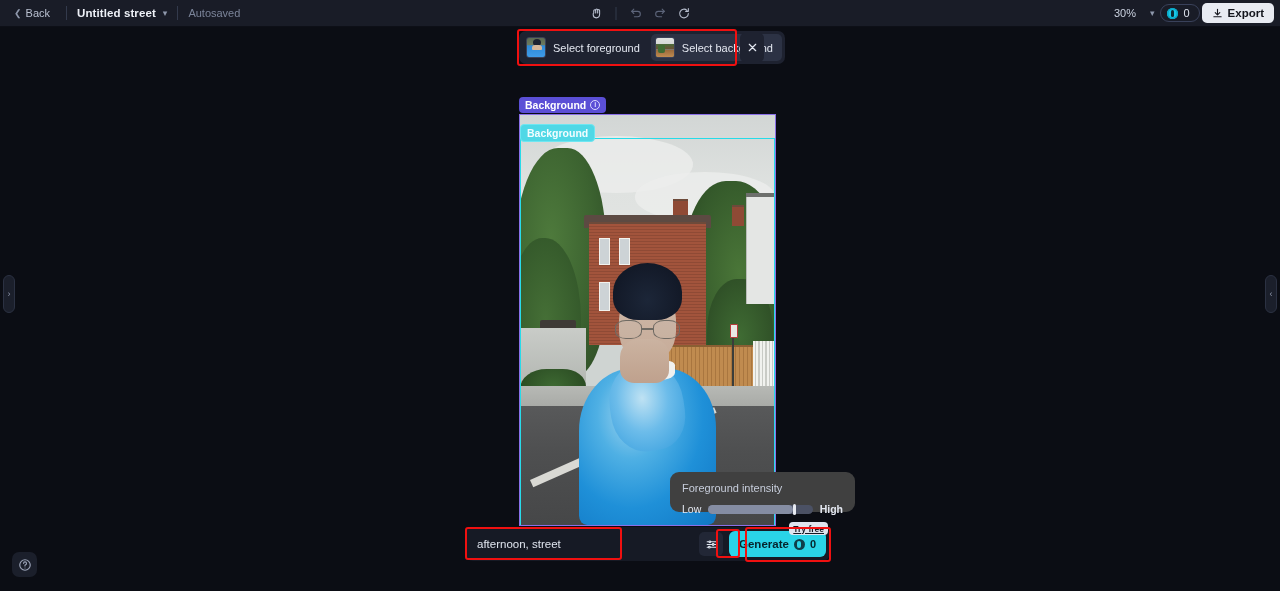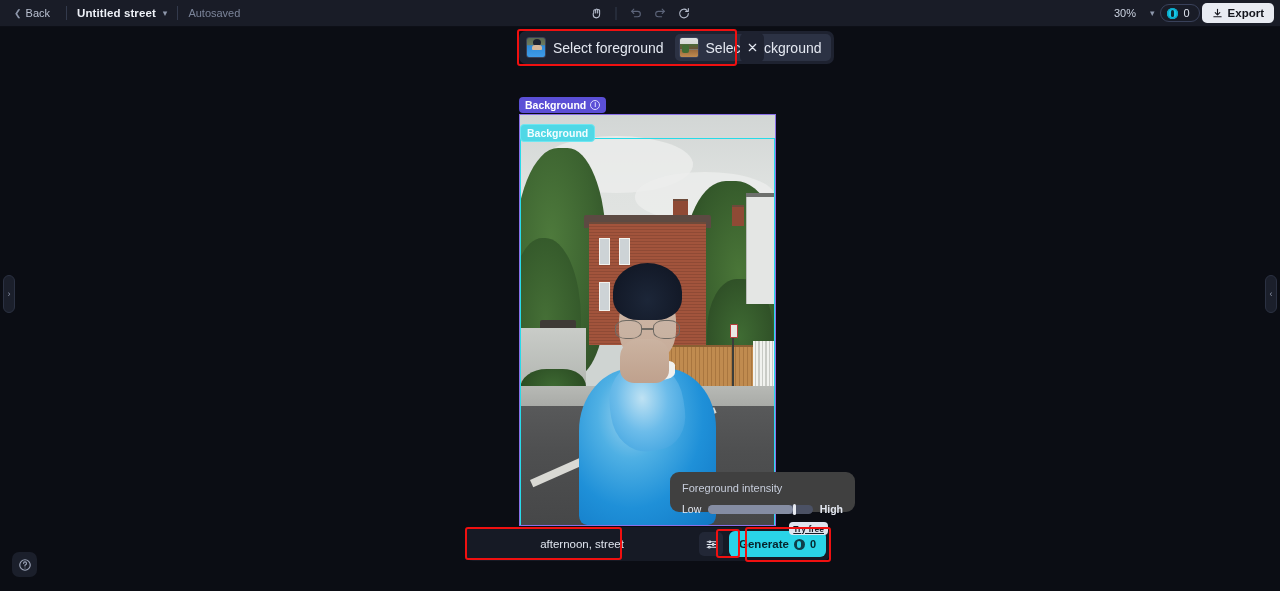--- a/index.html
+++ b/index.html
@@ -80,21 +80,21 @@
   }
   .sel-item {
     display: flex; align-items: center; gap: 7px;
     height: 27px; padding: 0 9px 0 4px; border-radius: 5px; cursor: pointer;
   }
   .sel-item.active { background: #2c3244; }
   .sel-thumb {
     width: 20px; height: 21px; border-radius: 3px; overflow: hidden;
     flex: 0 0 auto; position: relative; border: 1px solid #3a4157;
   }
-  .sel-label { font-size: 14px; color: #e4e8f1; white-space: nowrap; }
+  .sel-label { font-size: 11px; color: #e4e8f1; white-space: nowrap; }
   .sel-close {
     position: absolute; left: 740px; top: 33px;
     width: 24px; height: 29px; display: flex; align-items: center; justify-content: center;
     border-radius: 5px; cursor: pointer; background: #1e2230; z-index: 30;
   }
 
   
   .thumb-fg { background: linear-gradient(#5b6a52 0%, #6d7b60 38%, #2d89d8 40%, #3f9ce8 100%); }
   .thumb-fg::before {
     content:""; position:absolute; left:6px; top:1px; width:8px; height:7px;
@@ -283,21 +283,20 @@
   
   .prompt-bar {
     position:absolute; left:465px; top:527px; width:365px; height:34px;
     background:#161a25; border-radius:8px; z-index:28;
     display:flex; align-items:center;
   }
   .prompt-input {
     flex:1; height:100%; background:transparent; border:0; outline:none;
     color:#dfe4ee; font-size:11.5px; font-family:"Liberation Sans", sans-serif;
     padding:0 12px;
-    text-align:center;
   }
   .prompt-input::placeholder { color:#6e778c; }
   .settings-btn {
     width:24px; height:24px; margin-right:6px; border-radius:5px;
     background:#222736; display:flex; align-items:center; justify-content:center;
     cursor:pointer; flex:0 0 auto;
   }
   .gen-btn {
     position:relative; height:26px; margin-right:4px; padding:0 10px;
     background:#2ad4e8; color:#06242c; font-size:11.5px; font-weight:bold;

